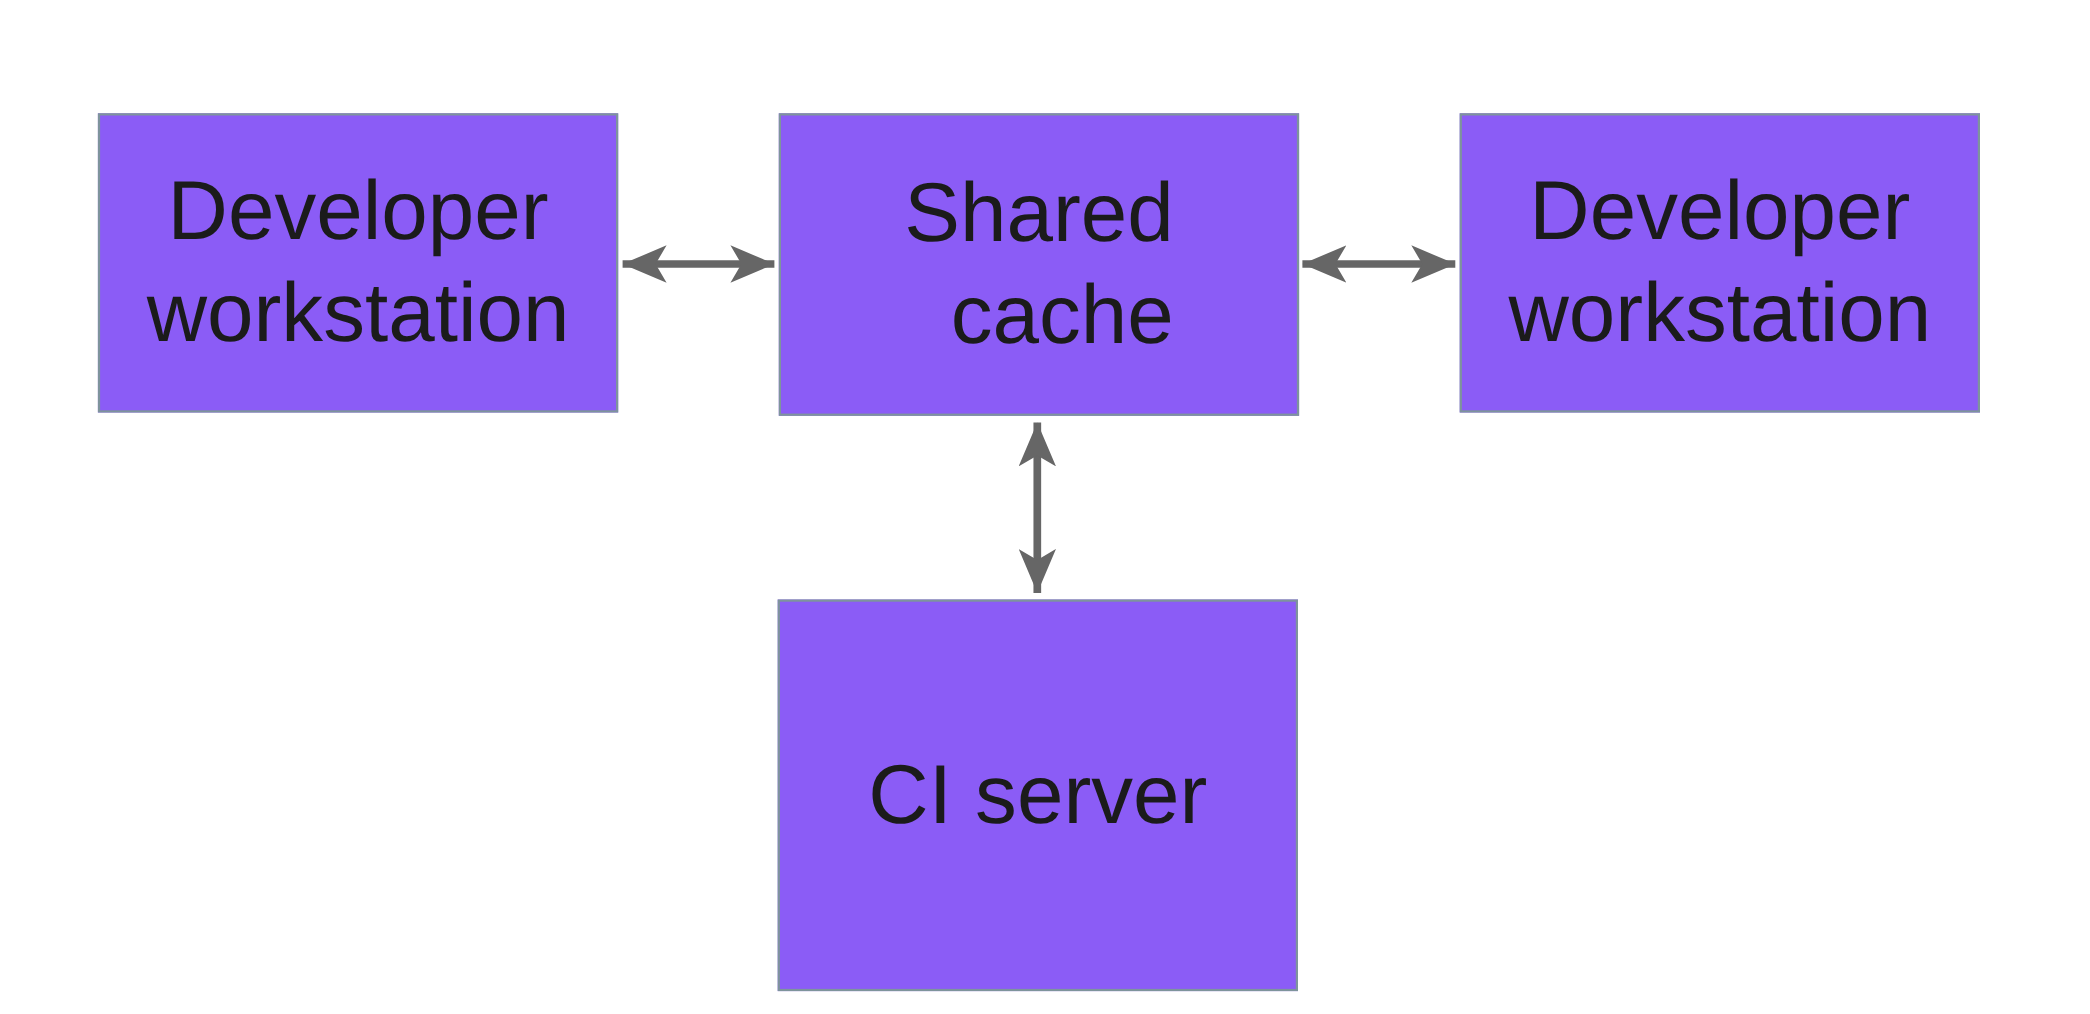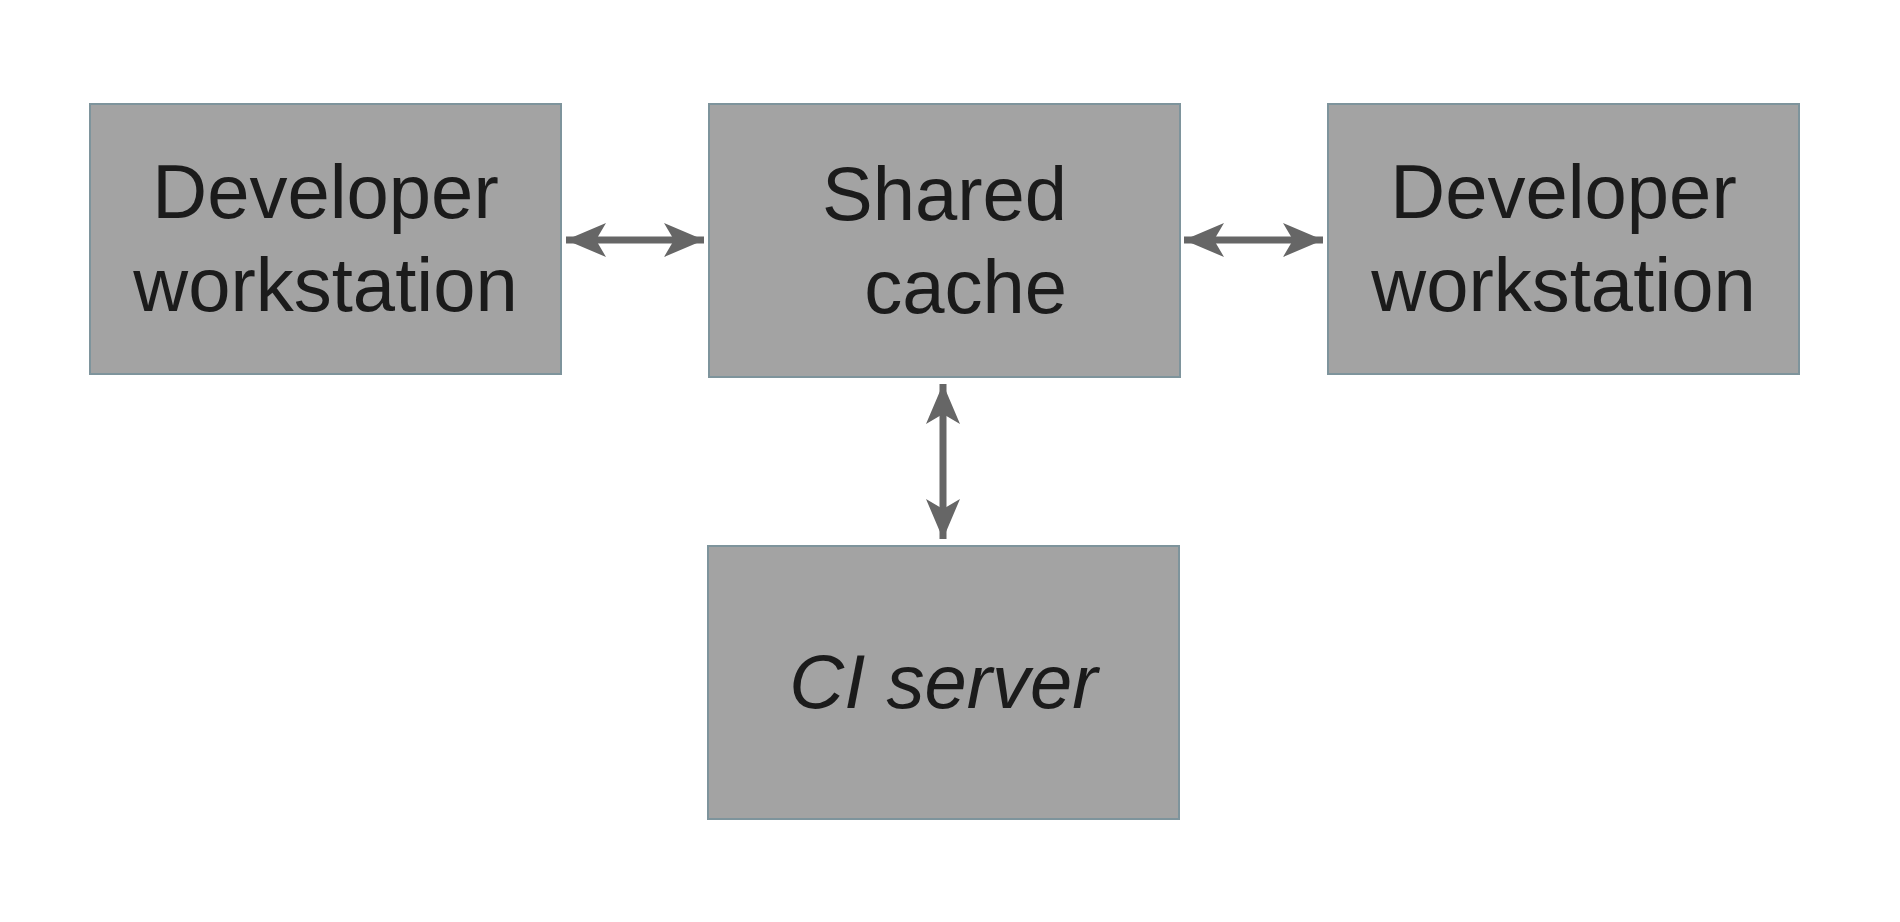--- a/index.html
+++ b/index.html
@@ -11,38 +11,38 @@
     position: relative;
     width: 1900px;
     height: 922px;
     background: #ffffff;
     overflow: hidden;
     font-family: "Liberation Sans", "DejaVu Sans", sans-serif;
   }
   .node {
     position: absolute;
     box-sizing: border-box;
-    background: #a3a3a3;
+    background: #8b5cf6;
     border: 2px solid #7e949c;
     display: flex;
     align-items: center;
     justify-content: center;
     text-align: center;
   }
   .node .label {
     font-size: 76px;
     line-height: 1.22;
     color: #1b1b1b;
     white-space: pre-line;
     letter-spacing: 0px;
   }
   #node-dev-left   { left: 89px;   top: 103px; width: 473px; height: 272px; }
   #node-cache      { left: 708px;  top: 103px; width: 473px; height: 275px; text-align: right; }
   #node-dev-right  { left: 1327px; top: 103px; width: 473px; height: 272px; }
-  #node-ci         { left: 707px;  top: 545px; width: 473px; height: 275px; font-style: italic; }
+  #node-ci         { left: 707px;  top: 545px; width: 473px; height: 356px; }
   #edges-layer {
     position: absolute;
     left: 0; top: 0;
     width: 1900px;
     height: 922px;
     pointer-events: none;
   }
 </style>
 </head>
 <body>

